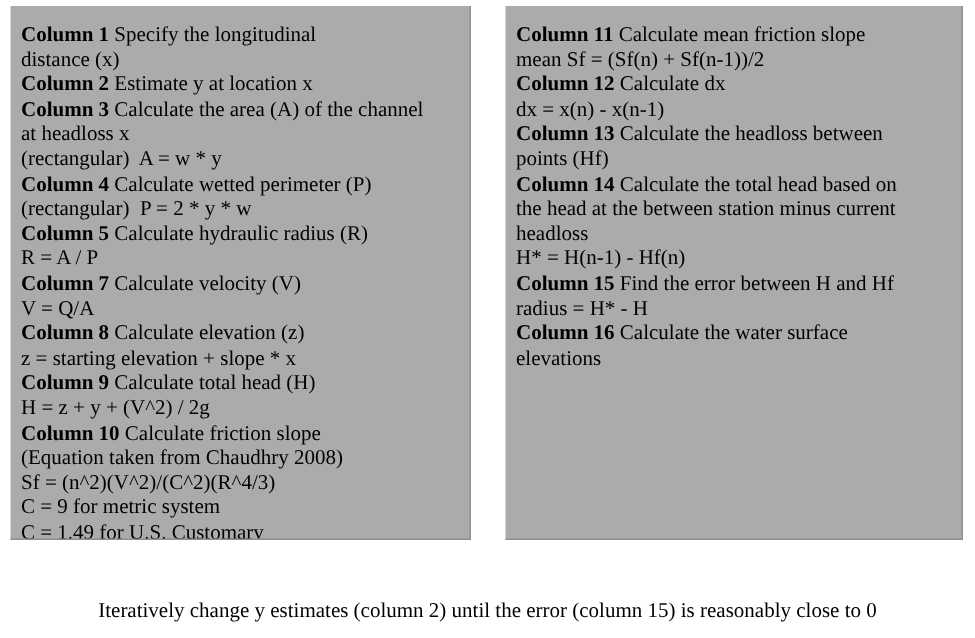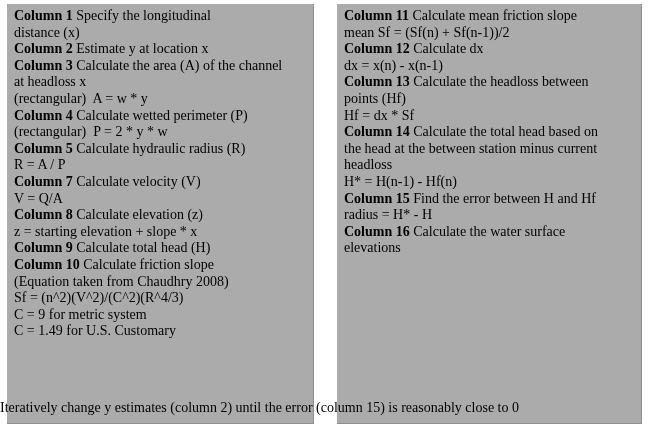--- a/index.html
+++ b/index.html
@@ -12,42 +12,42 @@
     width: 650px;
     height: 425px;
     background: #ffffff;
     font-family: "Liberation Serif", "DejaVu Serif", serif;
     color: #000000;
     overflow: hidden;
   }
   .box {
     position: absolute;
     top: 4px;
-    height: 420px;
+    height: 356px;
     background: #ababab;
     box-sizing: border-box;
-    padding: 4px 6px 0 7px;
+    padding: 12px 6px 0 7px;
     font-size: 14px;
     line-height: 16.6px;
     border-right: 1px solid #8f8f8f;
     border-bottom: 1px solid #8f8f8f;
     overflow: hidden;
   }
   .box-left  { left: 7px;   width: 307px; }
   .box-right { left: 337px; width: 305px; }
   .line {
     white-space: pre;
   }
   .line b { font-weight: bold; }
   .caption {
     position: absolute;
     top: 399px;
     left: 0;
     width: 650px;
-    text-align: left;
+    text-align: center;
     font-size: 14px;
     line-height: 17px;
     white-space: pre;
   }
 </style>
 </head>
 <body>
 
 <div class="page">
   <div class="box box-left" id="box-left">
@@ -59,34 +59,34 @@
       <div class="line">(rectangular)  A = w * y</div>
       <div class="line"><b>Column 4</b> Calculate wetted perimeter (P)</div>
       <div class="line">(rectangular)  P = 2 * y * w</div>
       <div class="line"><b>Column 5</b> Calculate hydraulic radius (R)</div>
       <div class="line">R = A / P</div>
       <div class="line"><b>Column 7</b> Calculate velocity (V)</div>
       <div class="line">V = Q/A</div>
       <div class="line"><b>Column 8</b> Calculate elevation (z)</div>
       <div class="line">z = starting elevation + slope * x</div>
       <div class="line"><b>Column 9</b> Calculate total head (H)</div>
+      <div class="line">H = z + y + (V^2) / 2g</div>
       <div class="line"><b>Column 10</b> Calculate friction slope</div>
       <div class="line">(Equation taken from Chaudhry 2008)</div>
       <div class="line">Sf = (n^2)(V^2)/(C^2)(R^4/3)</div>
       <div class="line">C = 9 for metric system</div>
       <div class="line">C = 1.49 for U.S. Customary</div>
     </div>
   <div class="box box-right" id="box-right">
       <div class="line"><b>Column 11</b> Calculate mean friction slope</div>
       <div class="line">mean Sf = (Sf(n) + Sf(n-1))/2</div>
       <div class="line"><b>Column 12</b> Calculate dx</div>
       <div class="line">dx = x(n) - x(n-1)</div>
       <div class="line"><b>Column 13</b> Calculate the headloss between</div>
       <div class="line">points (Hf)</div>
-      <div class="line">Hf = dx * Sf</div>
       <div class="line"><b>Column 14</b> Calculate the total head based on</div>
       <div class="line">the head at the between station minus current</div>
       <div class="line">headloss</div>
       <div class="line">H* = H(n-1) - Hf(n)</div>
       <div class="line"><b>Column 15</b> Find the error between H and Hf</div>
       <div class="line">radius = H* - H</div>
       <div class="line"><b>Column 16</b> Calculate the water surface</div>
       <div class="line">elevations</div>
     </div>
   <div class="caption">Iteratively change y estimates (column 2) until the error (column 15) is reasonably close to 0</div>

